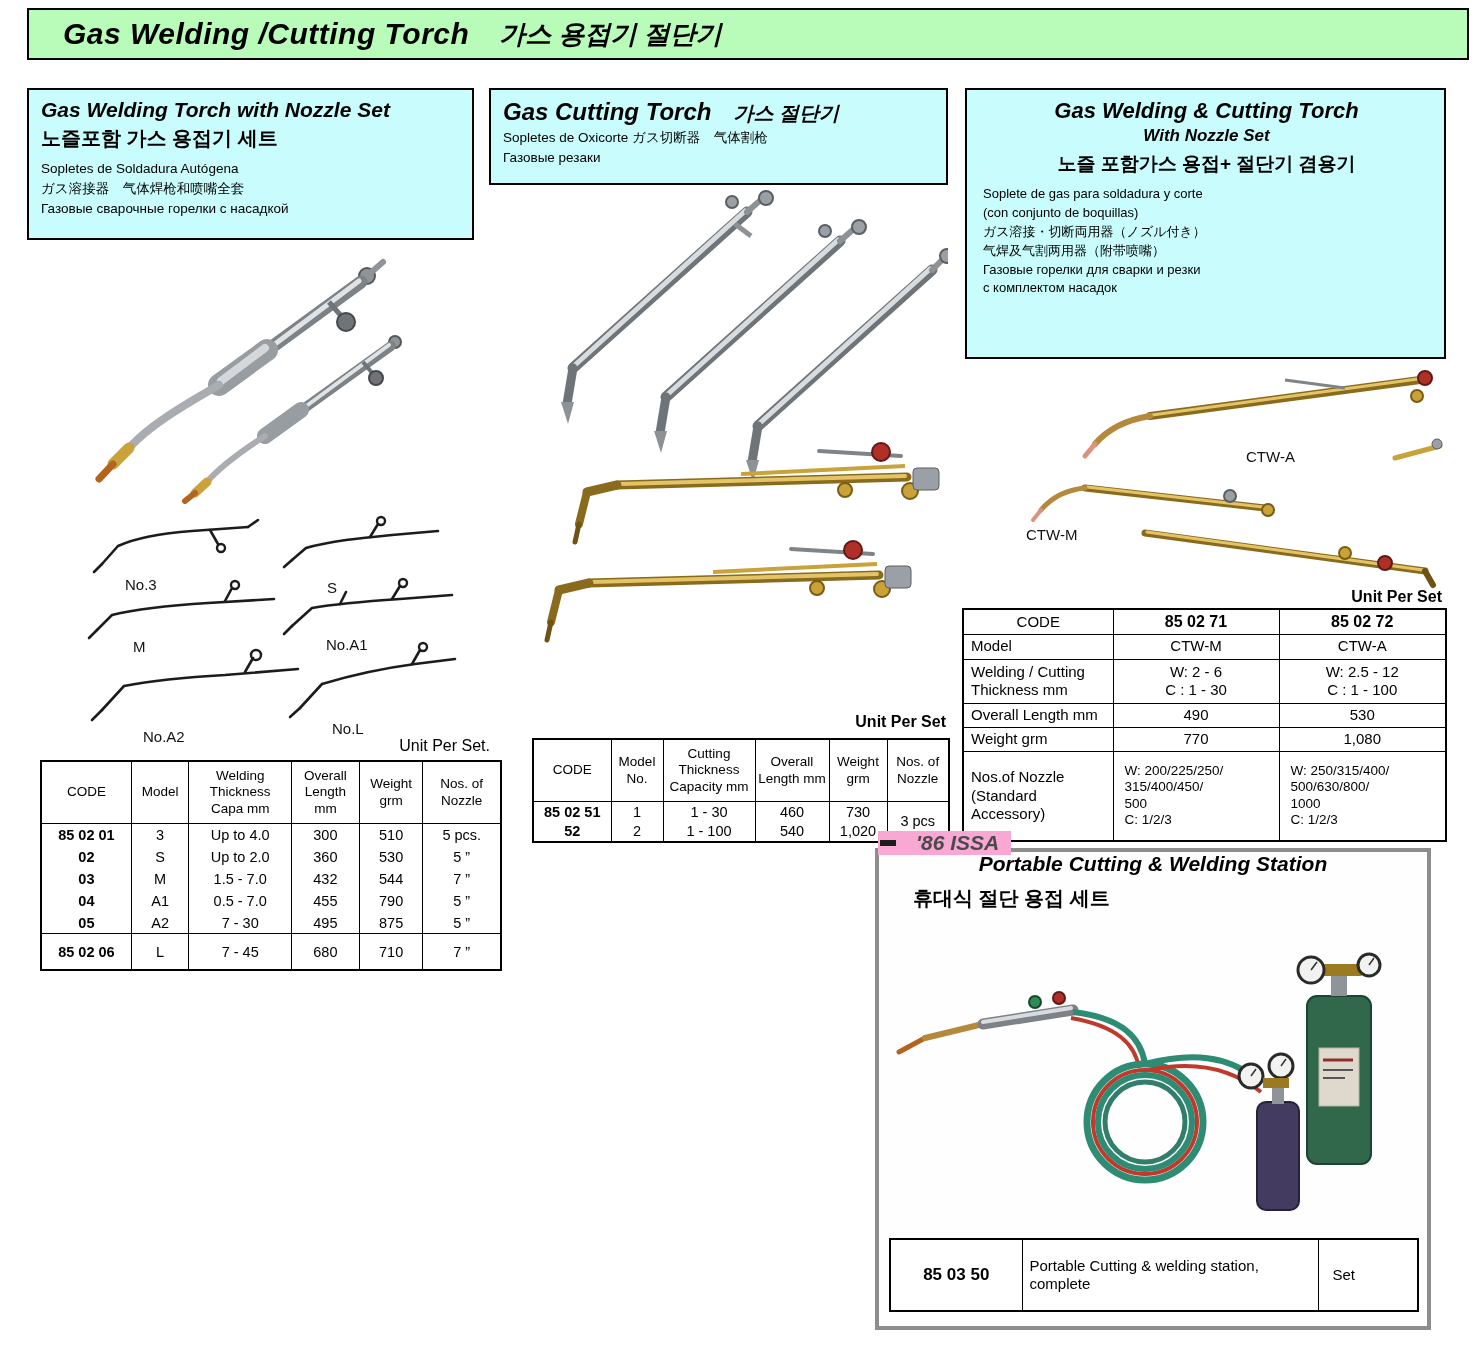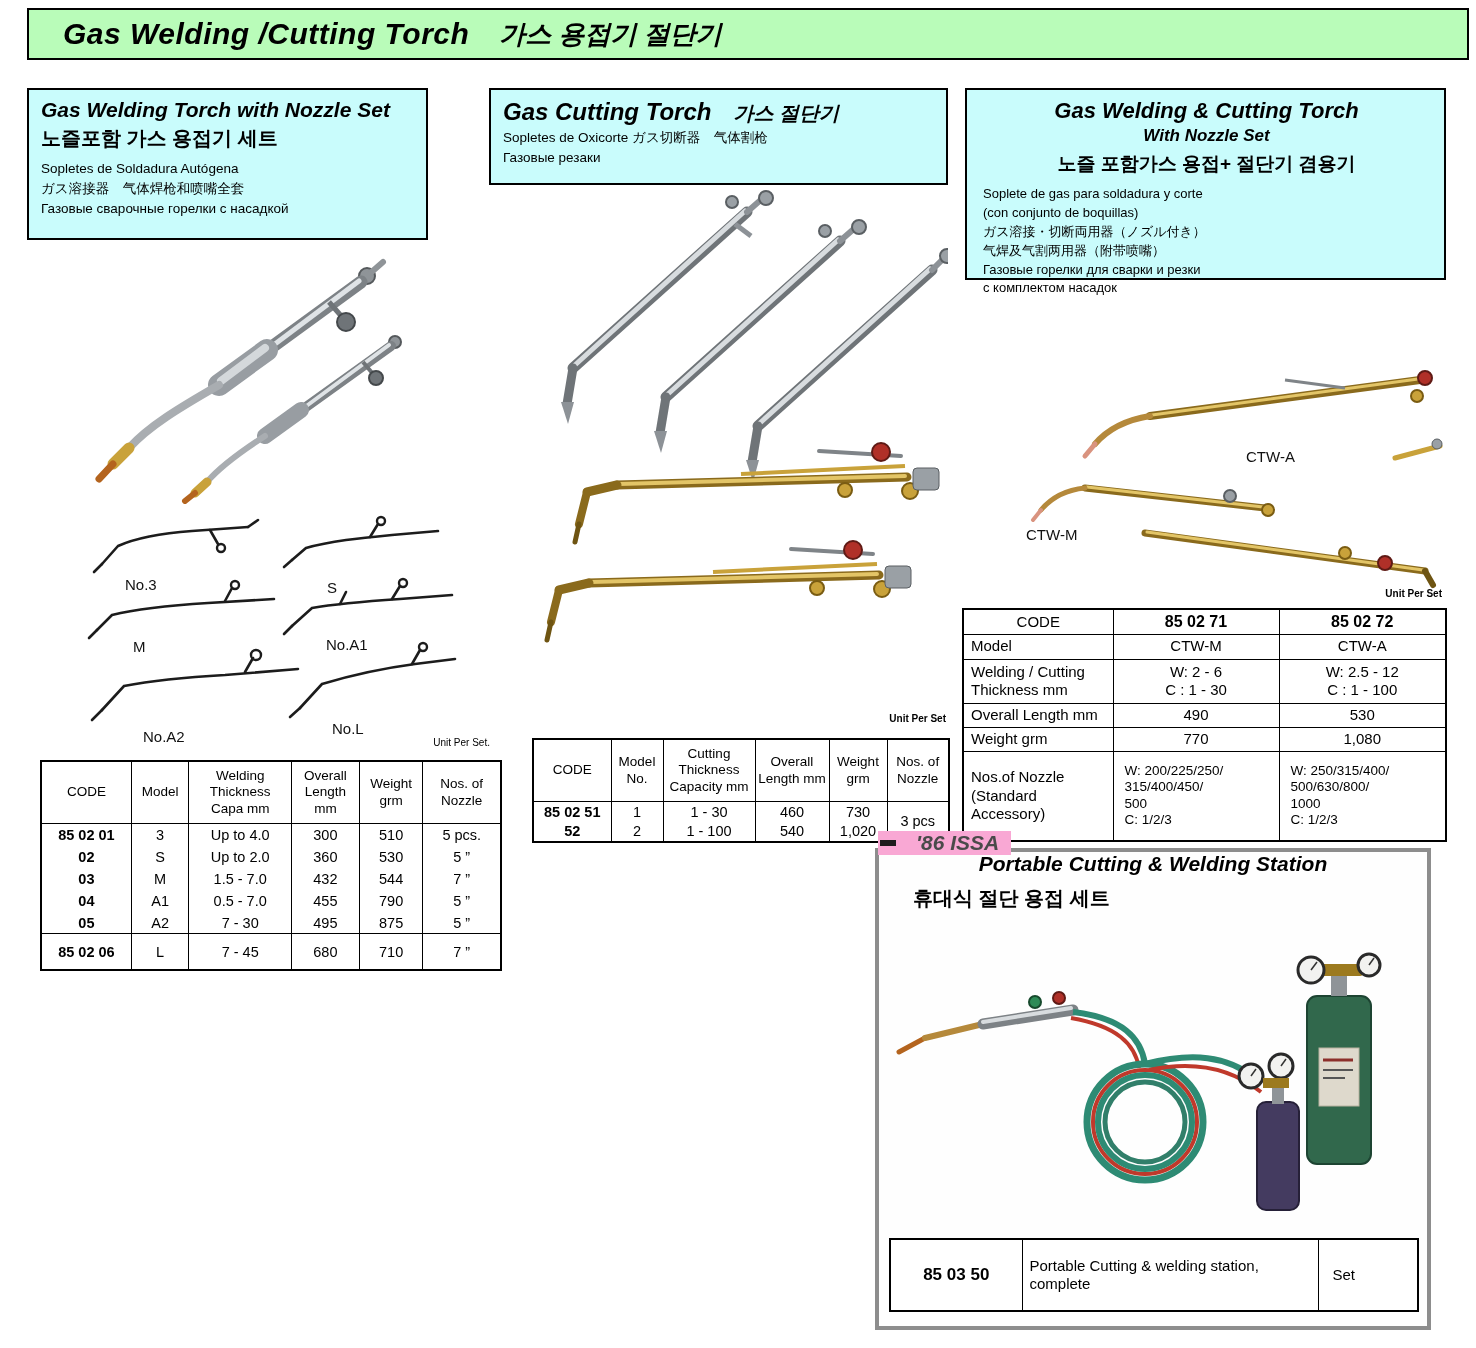--- a/index.html
+++ b/index.html
@@ -25,21 +25,21 @@
   .cut-en { font-size:24px; font-weight:bold; font-style:italic; }
   .cut-ko { font-size:20px; font-weight:bold; font-style:italic; }
   .combo-en  { font-size:22px; font-weight:bold; font-style:italic; text-align:center; }
   .combo-en2 { font-size:17px; font-weight:bold; font-style:italic; text-align:center; margin-top:2px; }
   .combo-ko  { font-size:19px; font-weight:bold; text-align:center; margin-top:5px; }
   .combo-sub { font-size:13px; margin-top:2px; line-height:1.3; padding-left:4px; }
   .combo-sub.first { margin-top:9px; }
 
   
   .fig-label { position:absolute; font-size:15px; color:#111; }
-  .unit-note { position:absolute; font-size:10px; text-align:right; }
+  .unit-note { position:absolute; font-size:16px; text-align:right; }
   .unit-note.bold { font-weight:bold; }
 
   
   table.cat { border-collapse:collapse; position:absolute; background:#fff; table-layout:fixed; border:2px solid #000; }
   .cat th { border-left:1px solid #000; border-right:1px solid #000; border-bottom:1px solid #000;
             font-weight:normal; font-size:13.5px; text-align:center; vertical-align:middle; padding:6px 2px; line-height:1.22; }
   .cat td { border-left:1px solid #000; border-right:1px solid #000; font-size:14.5px; text-align:center;
             vertical-align:middle; padding:1px 3px; height:22px; line-height:1.25; }
   .cat tr.sep td { border-top:1px solid #000; height:36px; }
   .codecell { font-weight:bold; }
@@ -71,21 +71,21 @@
 </head>
 <body>
 
 <div class="page">
 
   <header class="banner">
     <span class="banner-en">Gas Welding /Cutting Torch</span>
     <span class="banner-ko">가스 용접기 절단기</span>
   </header>
 
-  <section class="cyanbox" style="left:27px; top:88px; width:401px; height:152px;">
+  <section class="cyanbox" style="left:27px; top:88px; width:447px; height:152px;">
     <div class="h-en">Gas Welding Torch with Nozzle Set</div>
     <div class="h-ko">노즐포함 가스 용접기 세트</div>
     <div class="h-sub first">Sopletes de Soldadura Autógena</div>
     <div class="h-sub">ガス溶接器　气体焊枪和喷嘴全套</div>
     <div class="h-sub">Газовые сварочные горелки с насадкой</div>
   </section>
 
   <svg class="abs" style="left:27px; top:242px;" width="437" height="262" viewBox="0 0 437 262">
     <g>
       <circle cx="340" cy="34" r="8" fill="#8f9498" stroke="#55595c" stroke-width="2"></circle>
@@ -342,21 +342,21 @@
 1 - 100</td>
         <td class="preline">460
 540</td>
         <td class="preline">730
 1,020</td>
         <td>3 pcs</td>
       </tr>
     </tbody>
   </table>
 
-  <section class="cyanbox" style="left:965px; top:88px; width:481px; height:192px;">
+  <section class="cyanbox" style="left:965px; top:88px; width:481px; height:271px;">
     <div class="combo-en">Gas Welding &amp; Cutting Torch</div>
     <div class="combo-en2">With Nozzle Set</div>
     <div class="combo-ko">노즐 포함가스 용접+ 절단기 겸용기</div>
     <div class="combo-sub first">Soplete de gas para soldadura y corte</div>
     <div class="combo-sub">(con conjunto de boquillas)</div>
     <div class="combo-sub">ガス溶接・切断両用器（ノズル付き）</div>
     <div class="combo-sub">气焊及气割两用器（附带喷嘴）</div>
     <div class="combo-sub">Газовые горелки для сварки и резки</div>
     <div class="combo-sub">с комплектом насадок</div>
   </section>

